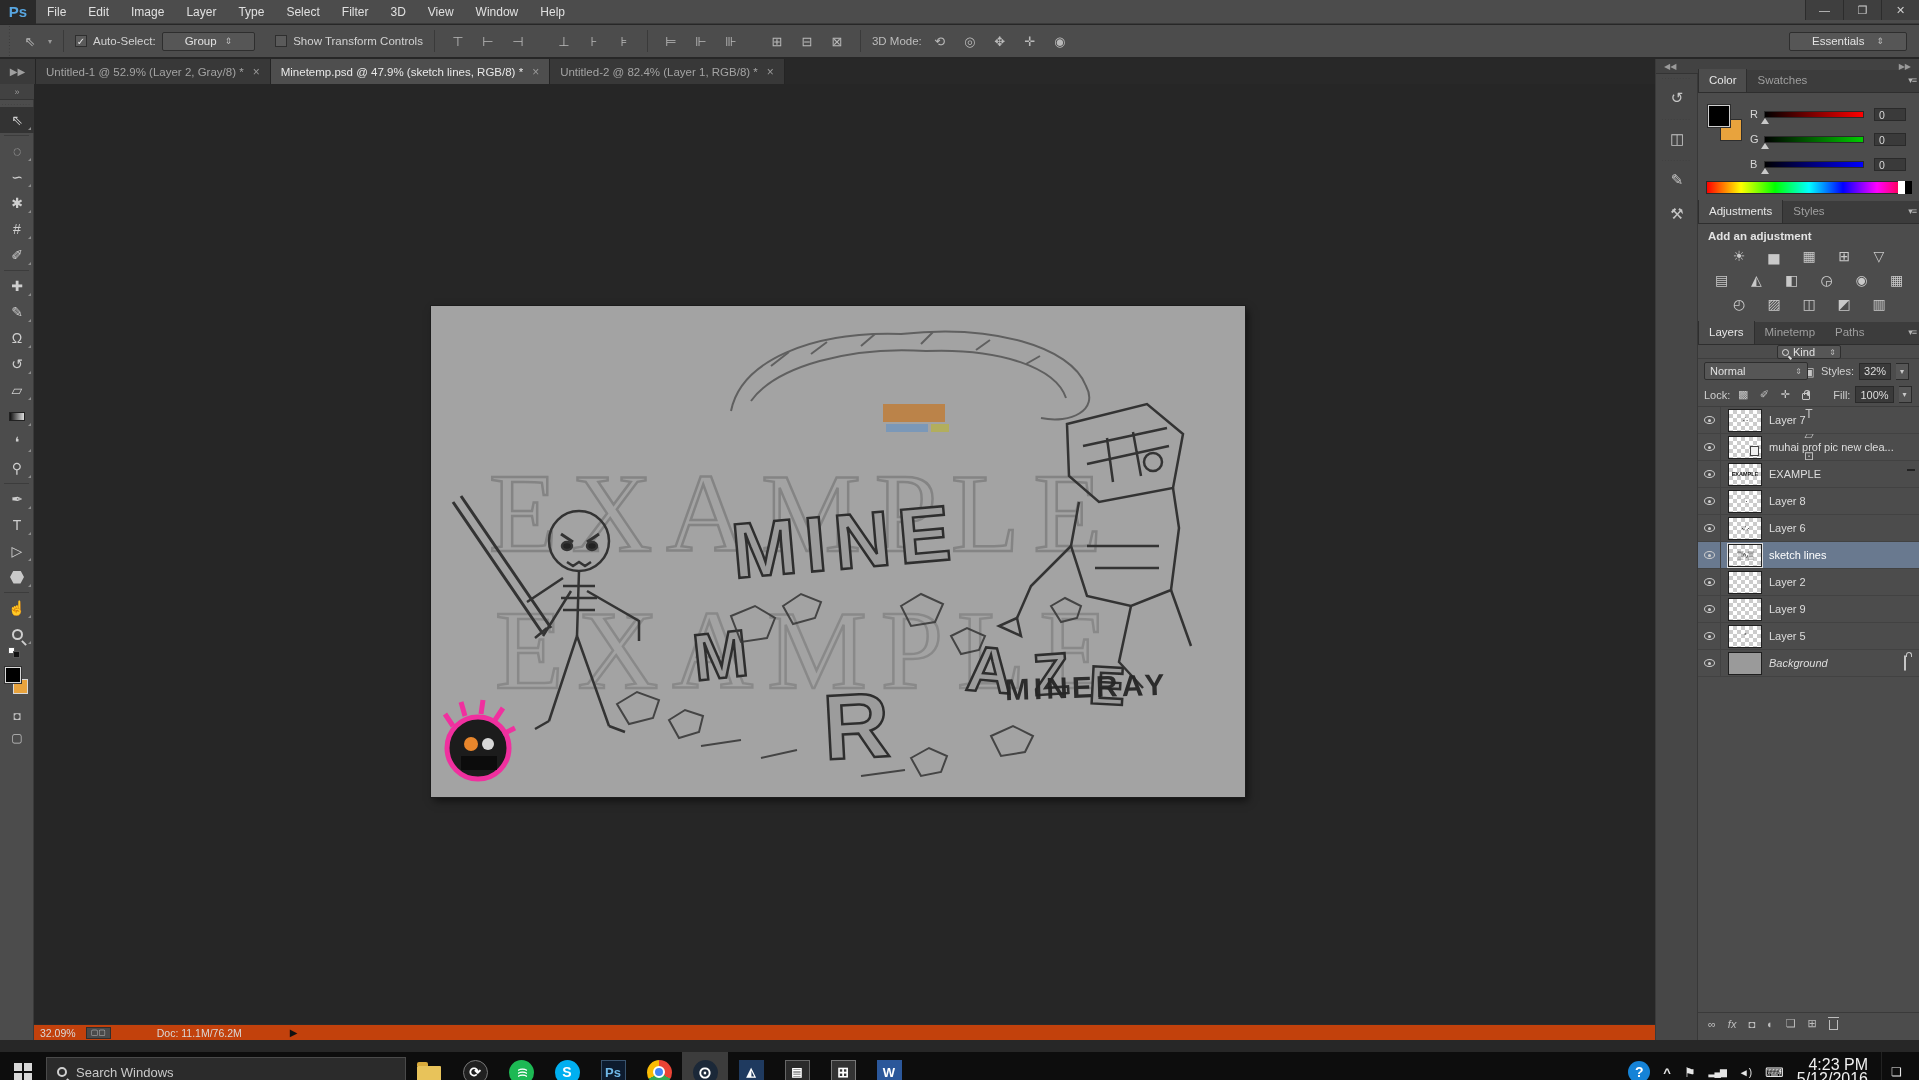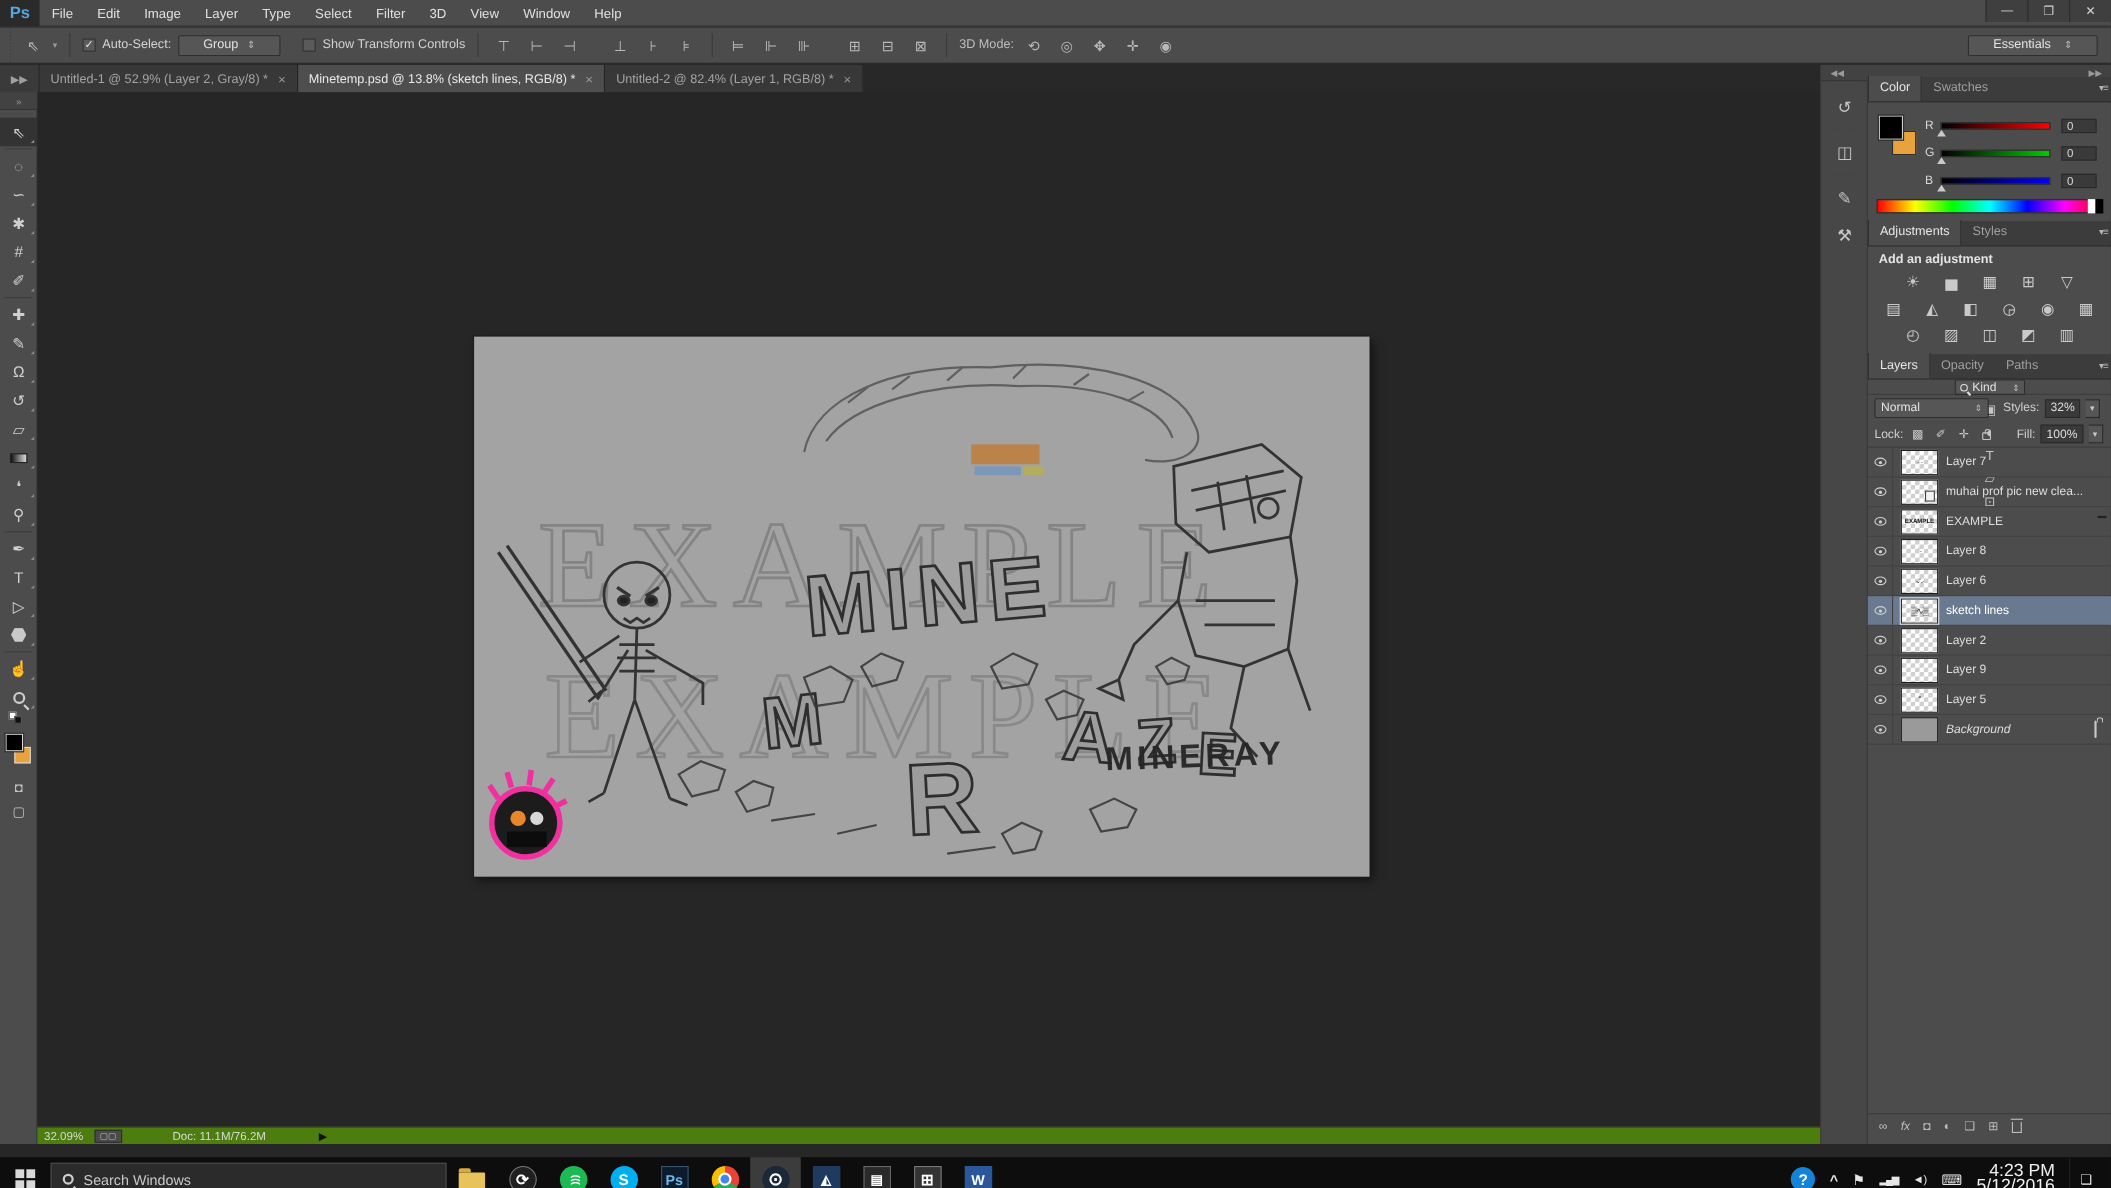--- a/index.html
+++ b/index.html
@@ -66,21 +66,21 @@
   #mini-swatch .b { position:absolute; left:13px; top:4px; width:7px; height:7px; background:#111; border:1px solid #555; }
   .toolbar-bottom-icon { width:34px; height:22px; display:flex; align-items:center; justify-content:center; color:#c2c2c2; font-size:12px; }
 
   
   #pasteboard { left:34px; top:84px; width:1621px; height:940px; background:#262626; }
   #canvas { position:absolute; left:397px; top:222px; width:814px; height:491px; background:#a3a3a3;
             box-shadow:0 0 0 1px #1c1c1c, 3px 4px 8px rgba(0,0,0,.55); }
   #canvas svg { display:block; }
 
   
-  #statusbar { left:34px; top:1024px; width:1621px; height:16px; background:#4d7c0f; border-top:1px solid #2b2b2b;
+  #statusbar { left:34px; top:1024px; width:1621px; height:16px; background:#c2410c; border-top:1px solid #2b2b2b;
                display:flex; align-items:center; gap:10px; padding:0 6px; font-size:10.5px; color:#d9d9d9; }
   .status-box { background:#4a4a4a; border:1px solid #2e2e2e; height:12px; padding:0 4px; color:#bdbdbd;
                 font-size:8px; display:flex; align-items:center; gap:3px; }
   .status-arrow { color:#111; font-size:10px; }
 
   
   #dock { left:1655px; top:59px; width:264px; height:981px; background:#4c4c4c; border-left:1px solid #3a3a3a; }
   #dock-collapse { height:15px; background:#424242; border-bottom:1px solid #333; display:flex;
                    justify-content:space-between; padding:0 8px; color:#9a9a9a; font-size:8px; line-height:15px; }
   #icon-col { position:absolute; left:0; top:15px; width:42px; height:966px; background:#474747; border-right:1px solid #383838; }
@@ -260,21 +260,21 @@
   </span>
 </div>
 
 <div id="tabbar" class="abs">
   <div id="tabbar-corner">▶▶</div>
   <div class="doc-tab">
     <span>Untitled-1 @ 52.9% (Layer 2, Gray/8) *</span>
     <span class="tab-close">×</span>
   </div>
   <div class="doc-tab active">
-    <span>Minetemp.psd @ 13.8% (sketch lines, RGB/8) *</span>
+    <span>Minetemp.psd @ 47.9% (sketch lines, RGB/8) *</span>
     <span class="tab-close">×</span>
   </div>
   <div class="doc-tab">
     <span>Untitled-2 @ 82.4% (Layer 1, RGB/8) *</span>
     <span class="tab-close">×</span>
   </div>
 </div>
 
 <div id="toolbar" class="abs">
   <div id="toolbar-head">»</div>
@@ -522,21 +522,21 @@
         <span class="adj-icon">◴</span>
         <span class="adj-icon">▨</span>
         <span class="adj-icon">◫</span>
         <span class="adj-icon">◩</span>
         <span class="adj-icon">▥</span>
       </div>
     </div>
 
     <div class="ptabs">
       <span class="ptab active">Layers</span>
-      <span class="ptab">Opacity</span>
+      <span class="ptab">Minetemp</span>
       <span class="ptab">Paths</span>
       <span class="pmenu">▾≡</span>
     </div>
 
     <div id="filter-row">
       <span id="kind-select">
         <span class="mag small"></span>
         <span>Kind</span>
         <span style="font-size:8px;color:#bdbdbd;margin-left:auto;">⇕</span>
       </span>

